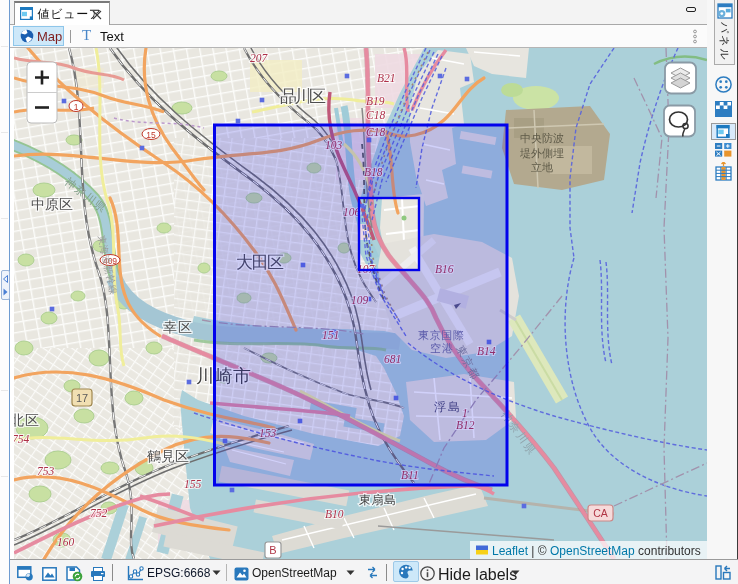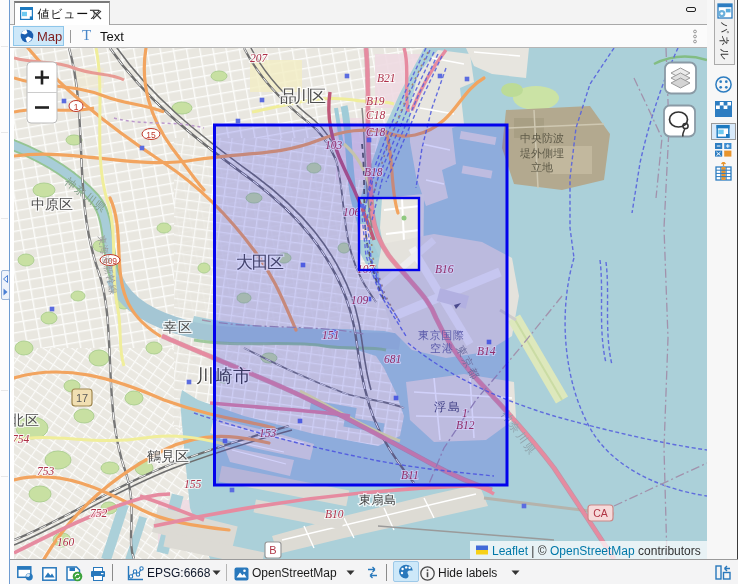--- a/index.html
+++ b/index.html
@@ -471,20 +471,20 @@
 <circle cx="4.6" cy="5" r="1.2" fill="#fff"></circle>
     <circle cx="8.2" cy="3.4" r="1.2" fill="#fff"></circle>
 <circle cx="4" cy="9" r="1.2" fill="#fff"></circle>
     <circle cx="11.6" cy="3.8" r="1.2" fill="#fff"></circle>
 </svg>
 <svg class="abs" style="left:420px;top:566px" width="15" height="15" viewBox="0 0 15 15">
 <circle cx="7.5" cy="7.5" r="6.7" fill="none" stroke="#4a4a4a" stroke-width="1.3"></circle>
 <rect x="6.7" y="6.2" width="1.6" height="5" fill="#4a4a4a"></rect>
 <rect x="6.7" y="3.4" width="1.6" height="1.7" fill="#4a4a4a"></rect>
 </svg>
-<div class="abs" style="left:438px;top:566px;font-size:12px;color:#1a1a1a">Hide labels</div>
+<div class="abs" style="left:438px;top:566px;font-size:16px;color:#1a1a1a">Hide labels</div>
 <svg class="abs" style="left:511px;top:570px" width="9" height="6">
     <path d="M0.5 0.5 L8.5 0.5 L4.5 5 Z" fill="#333"></path>
   </svg>
 <svg class="abs" style="left:715px;top:563px" width="16" height="18" viewBox="0 0 16 18">
 <rect x="1" y="3" width="5" height="13" fill="none" stroke="#2878bc" stroke-width="1.4"></rect>
 <rect x="8.5" y="9.5" width="6.5" height="6.5" fill="none" stroke="#2878bc" stroke-width="1.4"></rect>
 <path d="M15 5.5 H9.5 M9.5 5.5 L12 3 M9.5 5.5 L12 8" stroke="#2878bc" stroke-width="1.4" fill="none"></path>
 </svg>
 </body></html>

